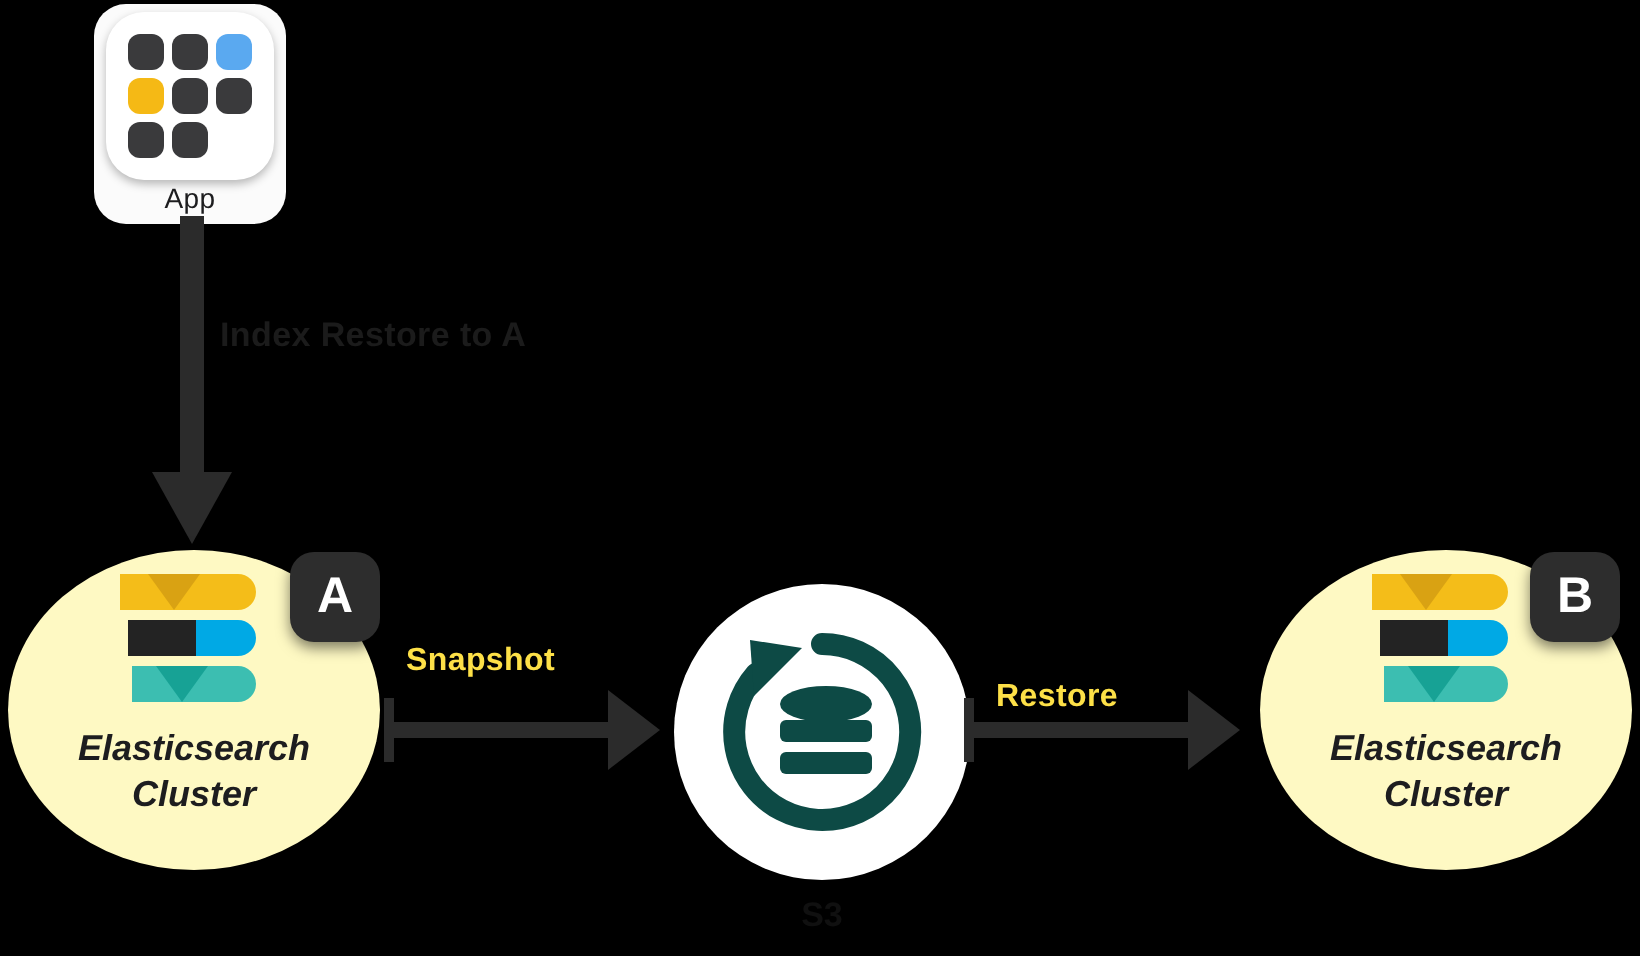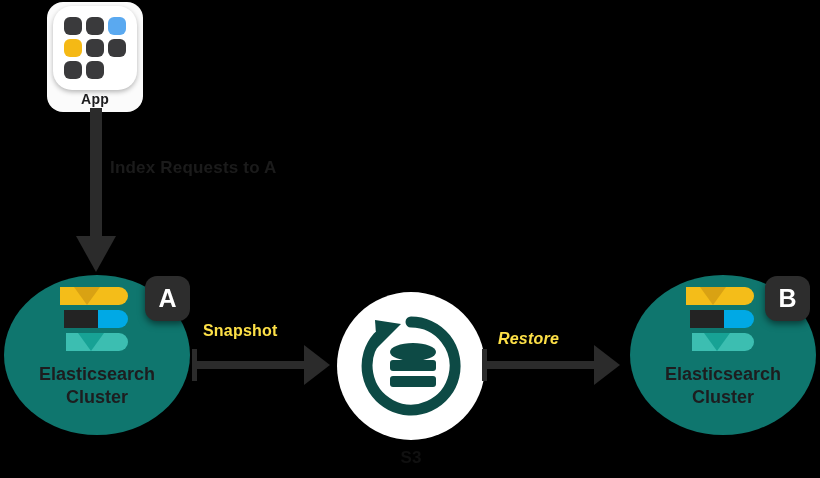--- a/index.html
+++ b/index.html
@@ -55,21 +55,21 @@
     background: #3a3a3c;
   }
   .app-dot.empty { background: transparent; }
   .app-label {
     position: absolute;
     left: 0;
     right: 0;
     top: 89px;
     text-align: center;
     font-size: 14px;
-    font-weight: 700;
+    font-weight: 400;
     color: #1d1d1f;
     letter-spacing: .2px;
   }
 
   
   .v-arrow {
     position: absolute;
     left: 76px;
     top: 108px;
     width: 40px;
@@ -102,23 +102,24 @@
     color: #1b1b1b;
     white-space: nowrap;
     letter-spacing: .2px;
   }
 
   
   .cluster {
     position: absolute;
     width: 186px;
     height: 160px;
-    background: #0f766e;
+    background: #fef9c3;
     border-radius: 50%;
     box-shadow: 0 4px 10px rgba(0,0,0,0.4);
+    font-style: italic;
   }
   .cluster.left  { left: 4px;  top: 275px; }
   .cluster.right { left: 630px; top: 275px; }
 
   .es-logo {
     position: absolute;
     left: 50%;
     transform: translateX(-50%);
     top: 12px;
     width: 74px;
@@ -240,21 +241,21 @@
   }
 
   .h-arrow.snapshot { left: 192px; top: 345px; width: 140px; }
   .h-arrow.snapshot .shaft { width: 116px; }
   .h-arrow.snapshot .head  { left: 112px; }
   .h-label.snapshot { left: 203px; top: 322px; }
 
   .h-arrow.restore { left: 482px; top: 345px; width: 140px; }
   .h-arrow.restore .shaft { width: 116px; }
   .h-arrow.restore .head  { left: 112px; }
-  .h-label.restore { left: 498px; top: 330px; font-style: italic; }
+  .h-label.restore { left: 498px; top: 340px; }
 
   
   .store {
     position: absolute;
     left: 337px;
     top: 292px;
     width: 148px;
     height: 148px;
     background: #ffffff;
     border-radius: 50%;
@@ -291,21 +292,21 @@
         <div class="app-dot empty"></div>
       </div>
     </div>
     <div class="app-label">App</div>
   </div>
 
   <div class="v-arrow">
     <div class="shaft"></div>
     <div class="head"></div>
   </div>
-  <div class="v-arrow-label">Index Requests to A</div>
+  <div class="v-arrow-label">Index Restore to A</div>
 
   <div class="cluster left">
     <div class="es-logo">
       <div class="bar top">
           <div class="notch"></div>
         </div>
       <div class="bar mid">
           <div class="black"></div>
         </div>
       <div class="bar bot">

